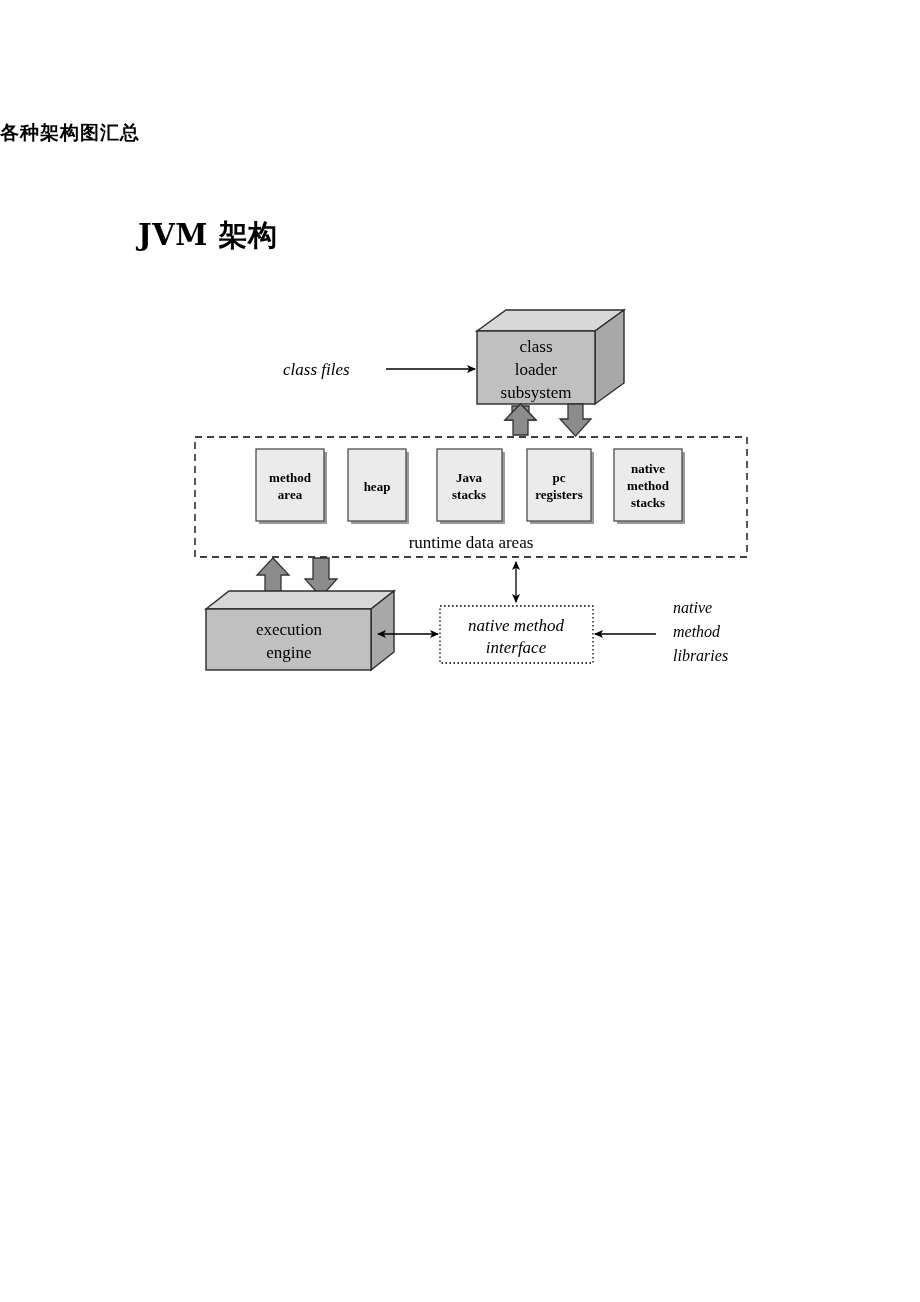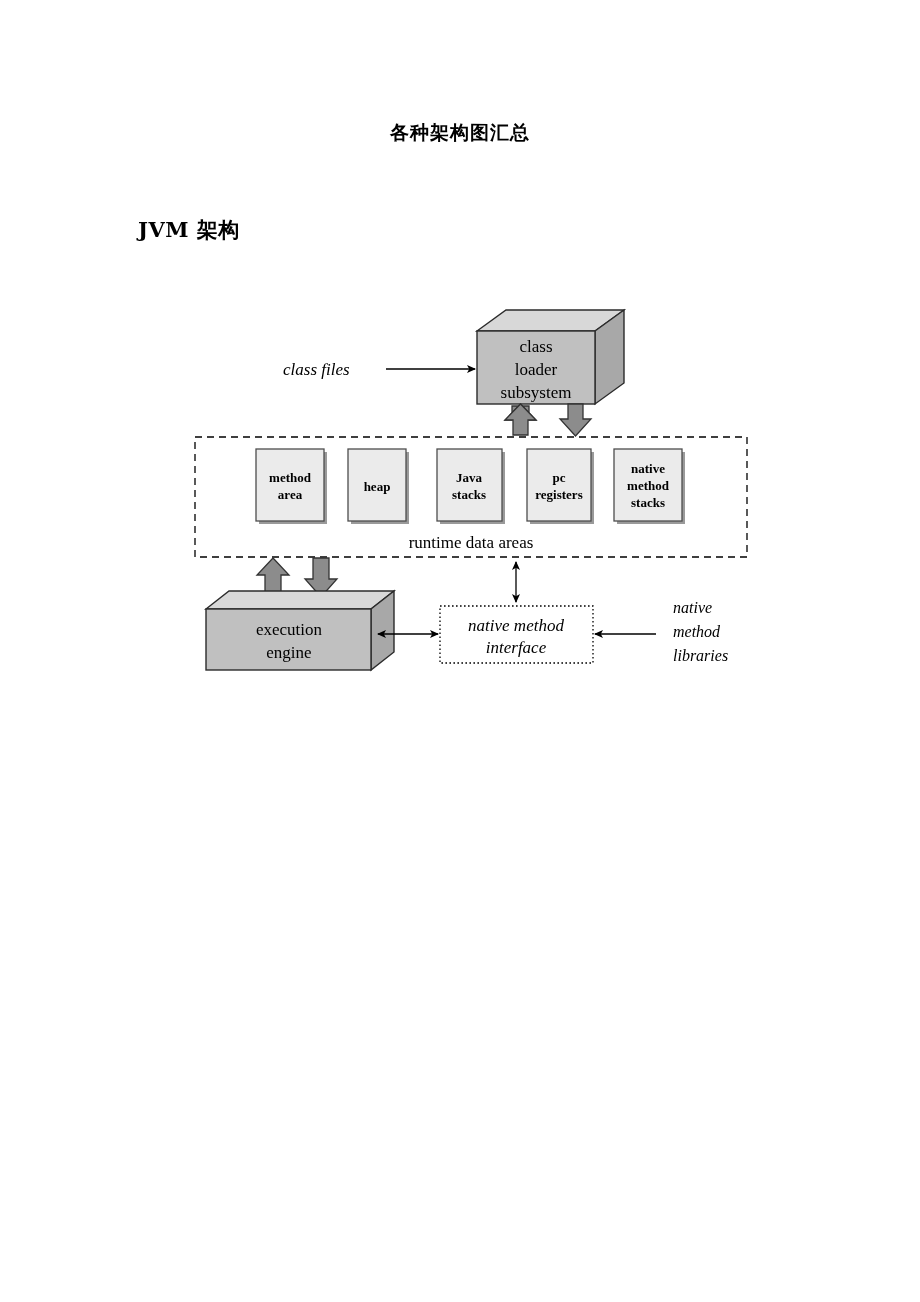--- a/index.html
+++ b/index.html
@@ -15,31 +15,31 @@
     color: #000000;
     overflow: hidden;
   }
 
   
   .doc-title {
     position: absolute;
     left: 0;
     top: 120px;
     width: 920px;
-    text-align: center;
+    text-align: left;
     font-size: 19px;
     font-weight: bold;
     letter-spacing: 1px;
     font-family: "DejaVu Serif", "Liberation Serif", serif;
   }
   .section-heading {
     position: absolute;
     left: 138px;
     top: 216px;
-    font-size: 21px;
+    font-size: 29px;
     font-weight: bold;
     letter-spacing: 0.5px;
     font-family: "DejaVu Serif", "Liberation Serif", serif;
     white-space: nowrap;
   }
 
   
   #jvm-diagram {
     position: absolute;
     left: 6px;

